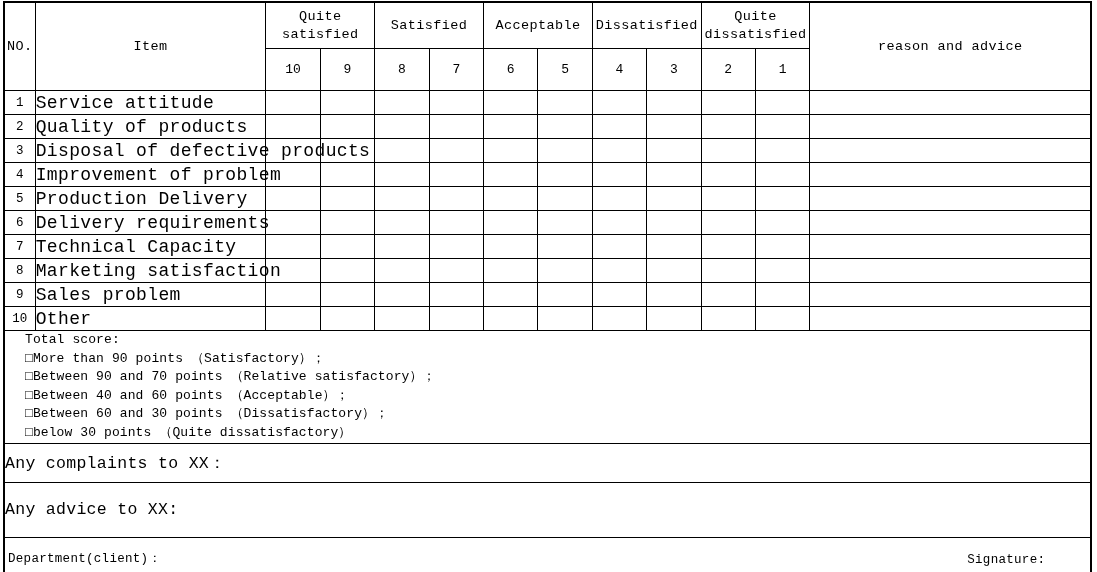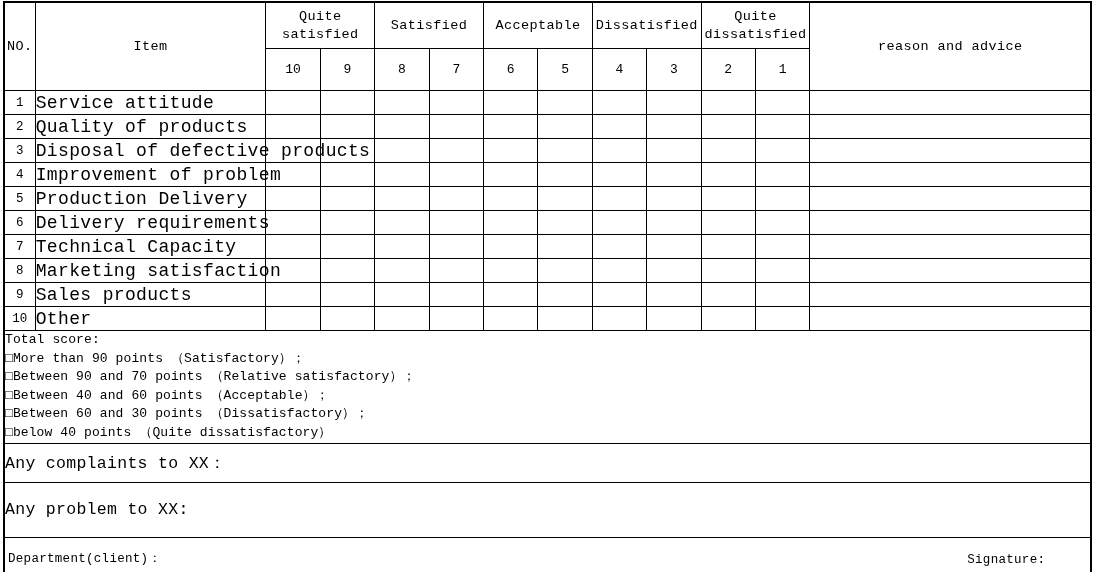--- a/index.html
+++ b/index.html
@@ -64,21 +64,21 @@
   }
   td.c-box { }
   
   td.total-cell {
     text-align: left;
     padding: 0 0 2px 3px;
     font-size: 13px;
     line-height: 18.6px;
     vertical-align: top;
   }
-  .score-line { white-space: nowrap; letter-spacing: 0.1px; }
+  .score-line { white-space: nowrap; letter-spacing: 0.1px; margin-left: 20px; }
   .chk { font-size: 13px; }
   
   td.free-cell {
     text-align: left;
     vertical-align: top;
     padding: 2px 0 0 3px;
     font-size: 16.5px;
     letter-spacing: 0.3px;
   }
   td.free-cell.complaints { height: 38px; }
@@ -280,21 +280,21 @@
       <td class="c-box"></td>
       <td class="c-box"></td>
       <td class="c-box"></td>
       <td class="c-box"></td>
       <td class="c-box"></td>
       <td class="c-box"></td>
       <td class="c-box"></td>
     </tr>
     <tr class="item-row">
       <td class="c-no">9</td>
-      <td class="c-item">Sales products</td>
+      <td class="c-item">Sales problem</td>
       <td class="c-box"></td>
       <td class="c-box"></td>
       <td class="c-box"></td>
       <td class="c-box"></td>
       <td class="c-box"></td>
       <td class="c-box"></td>
       <td class="c-box"></td>
       <td class="c-box"></td>
       <td class="c-box"></td>
       <td class="c-box"></td>
@@ -325,34 +325,34 @@
         <div class="score-line">
           <span class="chk">□</span><span>Between 90 and 70 points （Relative satisfactory）；</span>
         </div>
         <div class="score-line">
           <span class="chk">□</span><span>Between 40 and 60 points （Acceptable）；</span>
         </div>
         <div class="score-line">
           <span class="chk">□</span><span>Between 60 and 30 points （Dissatisfactory）；</span>
         </div>
         <div class="score-line">
-          <span class="chk">□</span><span>below 40 points （Quite dissatisfactory）</span>
+          <span class="chk">□</span><span>below 30 points （Quite dissatisfactory）</span>
         </div>
       </td>
     </tr>
 
     <tr>
       <td class="free-cell complaints" colspan="13">
         <span>Any complaints to XX：</span>
       </td>
     </tr>
 
     <tr>
       <td class="free-cell advice" colspan="13">
-        <span>Any problem to XX:</span>
+        <span>Any advice to XX:</span>
       </td>
     </tr>
 
     <tr>
       <td class="sign-cell" colspan="13">
         <div class="sign-row">
           <span class="sign-left">Department(client)：</span>
           <span class="sign-right">Signature:</span>
         </div>
       </td>

